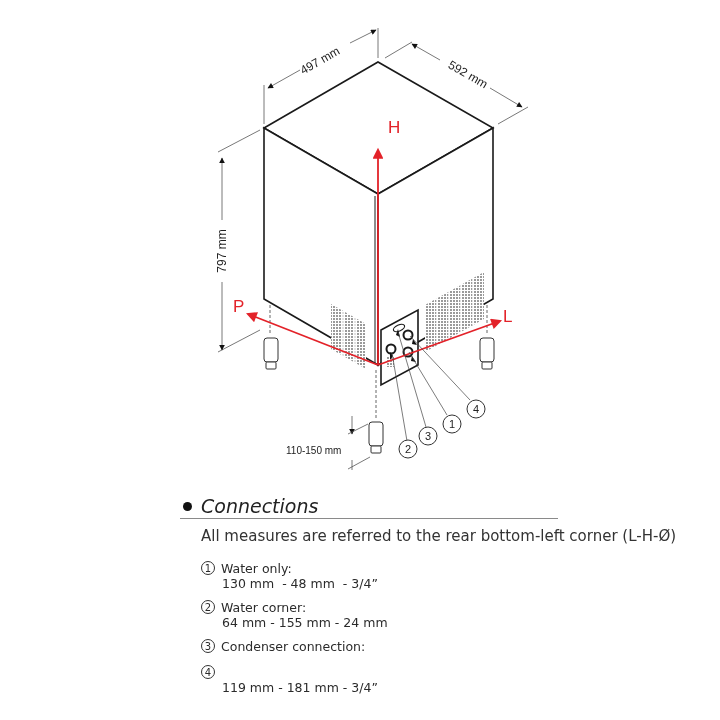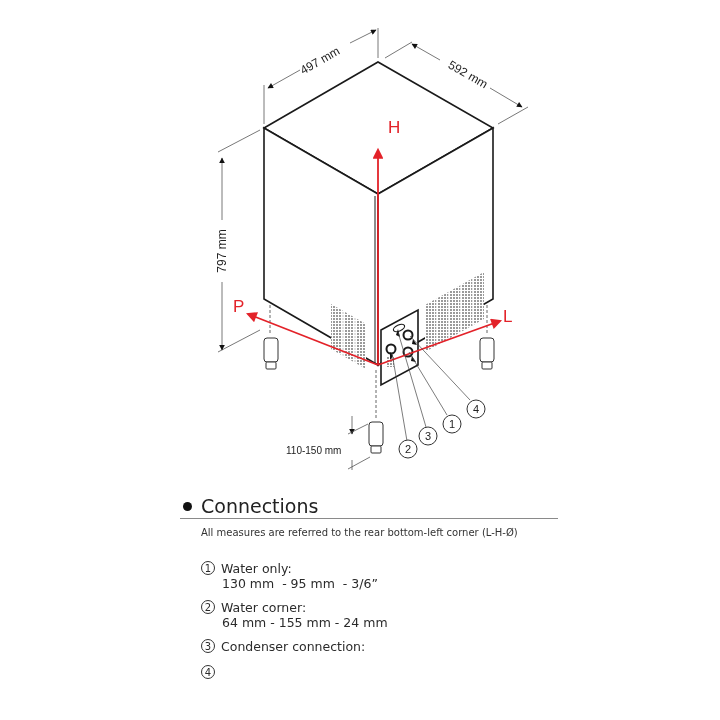--- a/index.html
+++ b/index.html
@@ -2,24 +2,24 @@
 <html><head>
 <meta charset="utf-8">
 <style>
   html, body { margin:0; padding:0; background:#ffffff; }
   body { width:720px; height:720px; position:relative; overflow:hidden; font-family:"DejaVu Sans", sans-serif; color:#2b2b2b; }
   #diagram { position:absolute; left:0; top:0; width:720px; height:480px; }
   .dim-label { font-family:"Liberation Sans", sans-serif; font-size:12px; fill:#222; }
   .axis-label { font-family:"Liberation Sans", sans-serif; font-size:17px; fill:#e32229; }
   .callout-num { font-family:"Liberation Sans", sans-serif; font-size:11px; fill:#222; }
   .section { position:absolute; left:180px; top:492px; width:378px; }
-  .section-title { display:flex; align-items:center; font-size:19px; color:#222; height:28px; }
+  .section-title { display:flex; align-items:center; font-size:19px; color:#222; height:28px;font-style:italic; }
   .bullet { width:9px; height:9px; border-radius:50%; background:#111; margin-right:9px; margin-left:3px; }
   .rule { position:absolute; left:180px; top:518px; width:378px; height:1px; background:#8a8a8a; }
-  .note { position:absolute; left:201px; top:527px; font-size:10px; color:#333; white-space:nowrap; }
+  .note { position:absolute; left:201px; top:527px; font-size:15px; color:#333; white-space:nowrap; }
   .conn-list { position:absolute; left:201px; top:560px; }
   .conn { position:relative; margin-bottom:7px; }
   .conn .line1 { display:flex; align-items:center; height:16px; font-size:12.5px; color:#2b2b2b; white-space:nowrap; }
   .conn .num { display:inline-flex; align-items:center; justify-content:center; width:14px; height:14px; border:1px solid #333; border-radius:50%; font-size:10px; margin-right:6px; box-sizing:border-box; }
   .conn .line2 { font-size:12.5px; color:#2b2b2b; padding-left:21px; height:16px; line-height:16px; white-space:pre; }
 </style>
 </head>
 <body>
 
 <svg id="diagram" viewBox="0 0 720 480" xmlns="http://www.w3.org/2000/svg">
@@ -157,33 +157,34 @@
 </div>
 <div class="rule"></div>
 <div class="note">All measures are referred to the rear bottom-left corner (L-H-Ø)</div>
 
 <div class="conn-list">
   <div class="conn">
     <div class="line1">
       <span class="num">1</span>
       <span>Water only:</span>
     </div>
-    <div class="line2">130 mm  - 95 mm  - 3/6”</div>
+    <div class="line2">130 mm  - 48 mm  - 3/4”</div>
   </div>
   <div class="conn">
     <div class="line1">
       <span class="num">2</span>
       <span>Water corner:</span>
     </div>
     <div class="line2">64 mm - 155 mm - 24 mm</div>
   </div>
   <div class="conn">
     <div class="line1">
       <span class="num">3</span>
       <span>Condenser connection:</span>
     </div>
   </div>
   <div class="conn" style="margin-top:10px">
     <div class="line1">
       <span class="num">4</span>
     </div>
+    <div class="line2">119 mm - 181 mm - 3/4”</div>
   </div>
 </div>
 
 </body></html>

